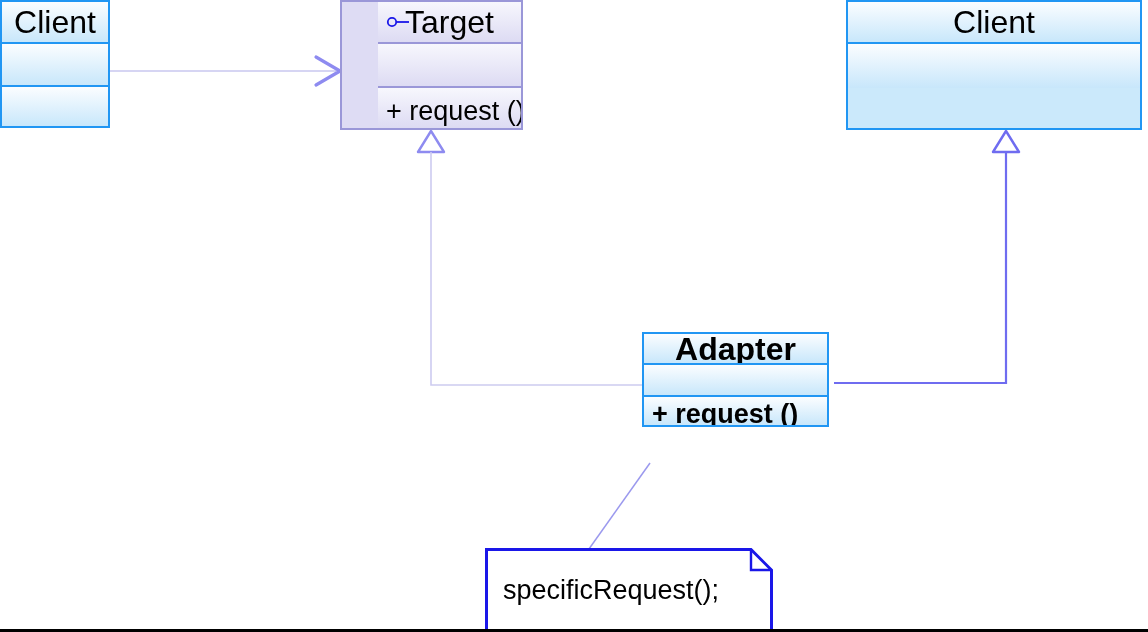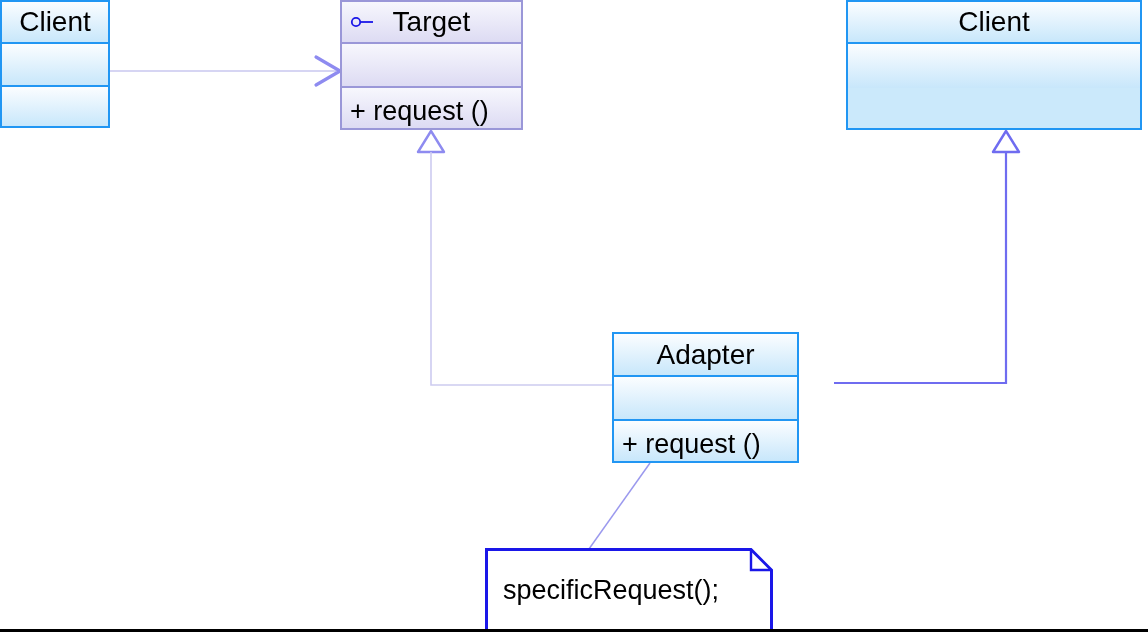--- a/index.html
+++ b/index.html
@@ -70,21 +70,21 @@
   }
   .theme-purple .cmp {
     background: linear-gradient(to bottom, #f7f7fd 0%, #dddbf3 100%);
     border-bottom: 2px solid #9a97d8;
   }
   .theme-purple .cmp:last-child {
     border-bottom: none;
   }
 
   .class-name {
-    font-size: 28px;
+    font-size: 32px;
     color: #000000;
     line-height: 1;
   }
   .member-text {
     font-size: 27px;
     color: #000000;
     line-height: 1;
     margin-top: 7px;
   }
 
@@ -154,21 +154,21 @@
       <span class="class-name">Client</span>
     </div>
     <div class="cmp members" style="height:43px;">
       <span class="member-text"></span>
     </div>
     <div class="cmp members" style="height:39px;">
       <span class="member-text"></span>
     </div>
   </div>
 
-  <div class="uml-class theme-purple" style="left:340px; top:0px; width:183px; height:130px;">
+  <div class="uml-class theme-purple" style="left:340px; top:0px; width:183px; height:130px;padding-left:36px;">
     <div class="cmp name-cmp" style="height:42px;">
       <svg class="iface-icon" viewBox="0 0 26 14">
         <circle cx="6" cy="7" r="4.2" fill="none" stroke="#1a17e8" stroke-width="1.8"></circle>
         <line x1="10.5" y1="7" x2="23" y2="7" stroke="#1a17e8" stroke-width="1.8"></line>
       </svg>
       <span class="class-name">Target</span>
     </div>
     <div class="cmp members" style="height:44px;">
       <span class="member-text"></span>
     </div>
@@ -179,21 +179,21 @@
 
   <div class="uml-class theme-blue" style="left:846px; top:0px; width:296px; height:130px;">
     <div class="cmp name-cmp" style="height:42px;">
       <span class="class-name">Client</span>
     </div>
     <div class="cmp members" style="height:44px;">
       <span class="member-text"></span>
     </div>
   </div>
 
-  <div class="uml-class theme-blue" style="left:612px; top:332px; width:187px; height:131px;">
+  <div class="uml-class theme-blue" style="left:642px; top:332px; width:187px; height:95px;font-weight:bold;">
     <div class="cmp name-cmp" style="height:43px;">
       <span class="class-name">Adapter</span>
     </div>
     <div class="cmp members" style="height:44px;">
       <span class="member-text"></span>
     </div>
     <div class="cmp members" style="height:40px;">
       <span class="member-text">+  request ()</span>
     </div>
   </div>

